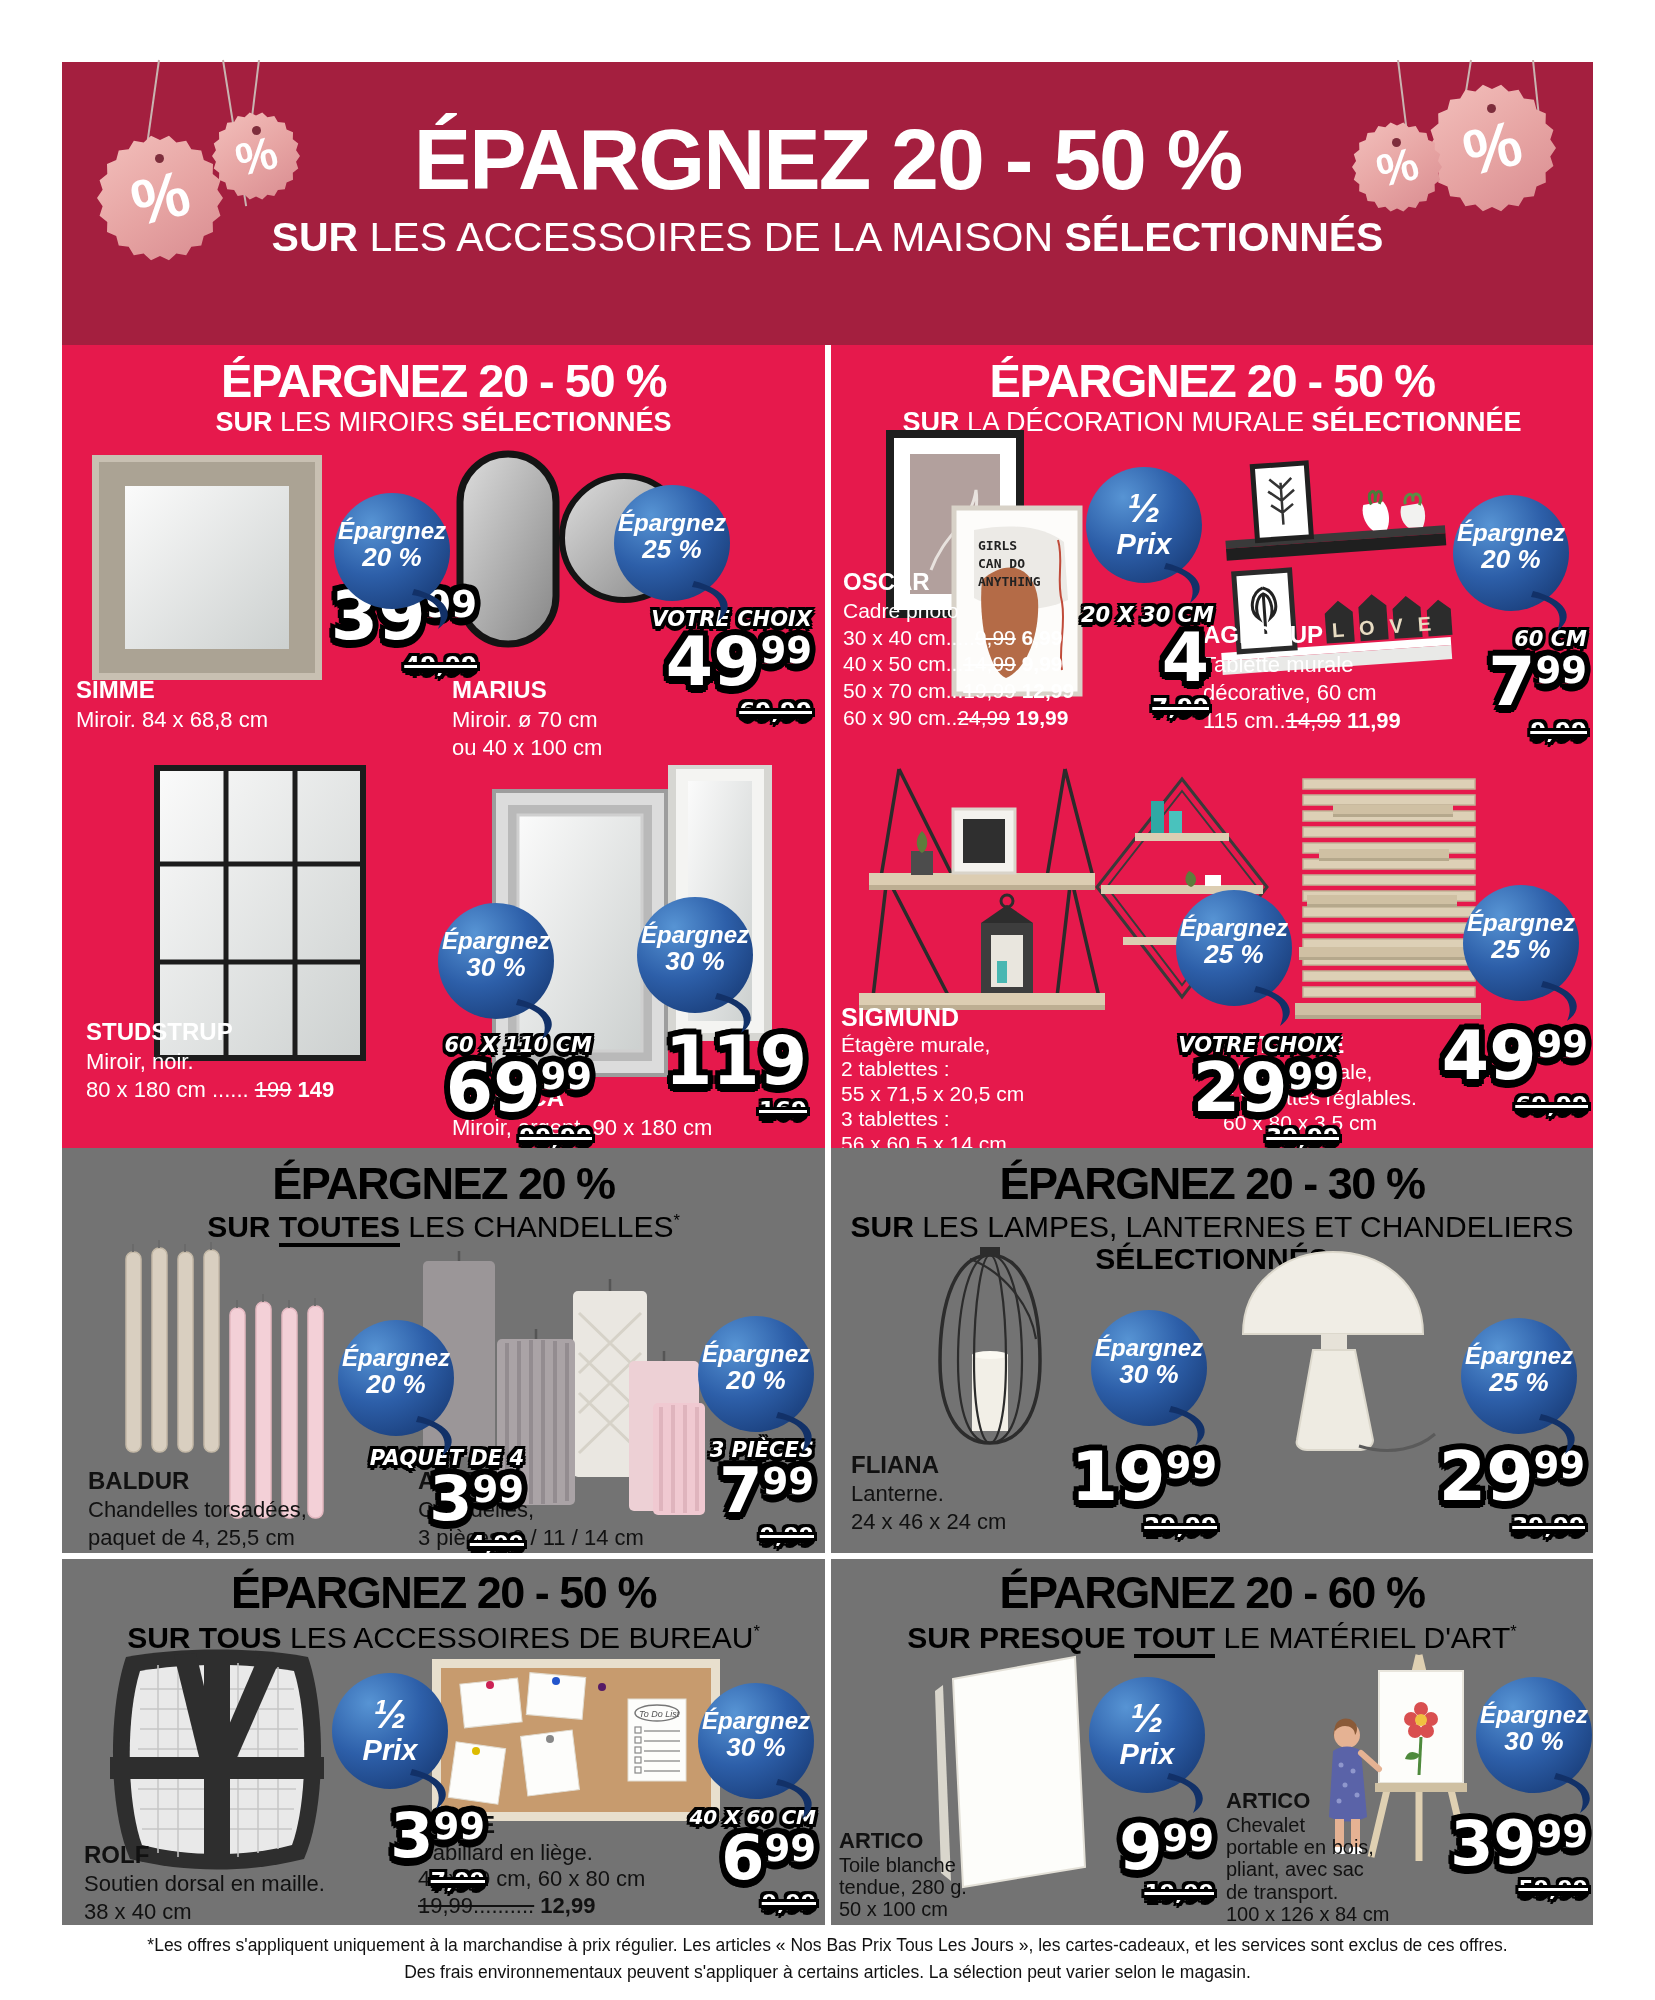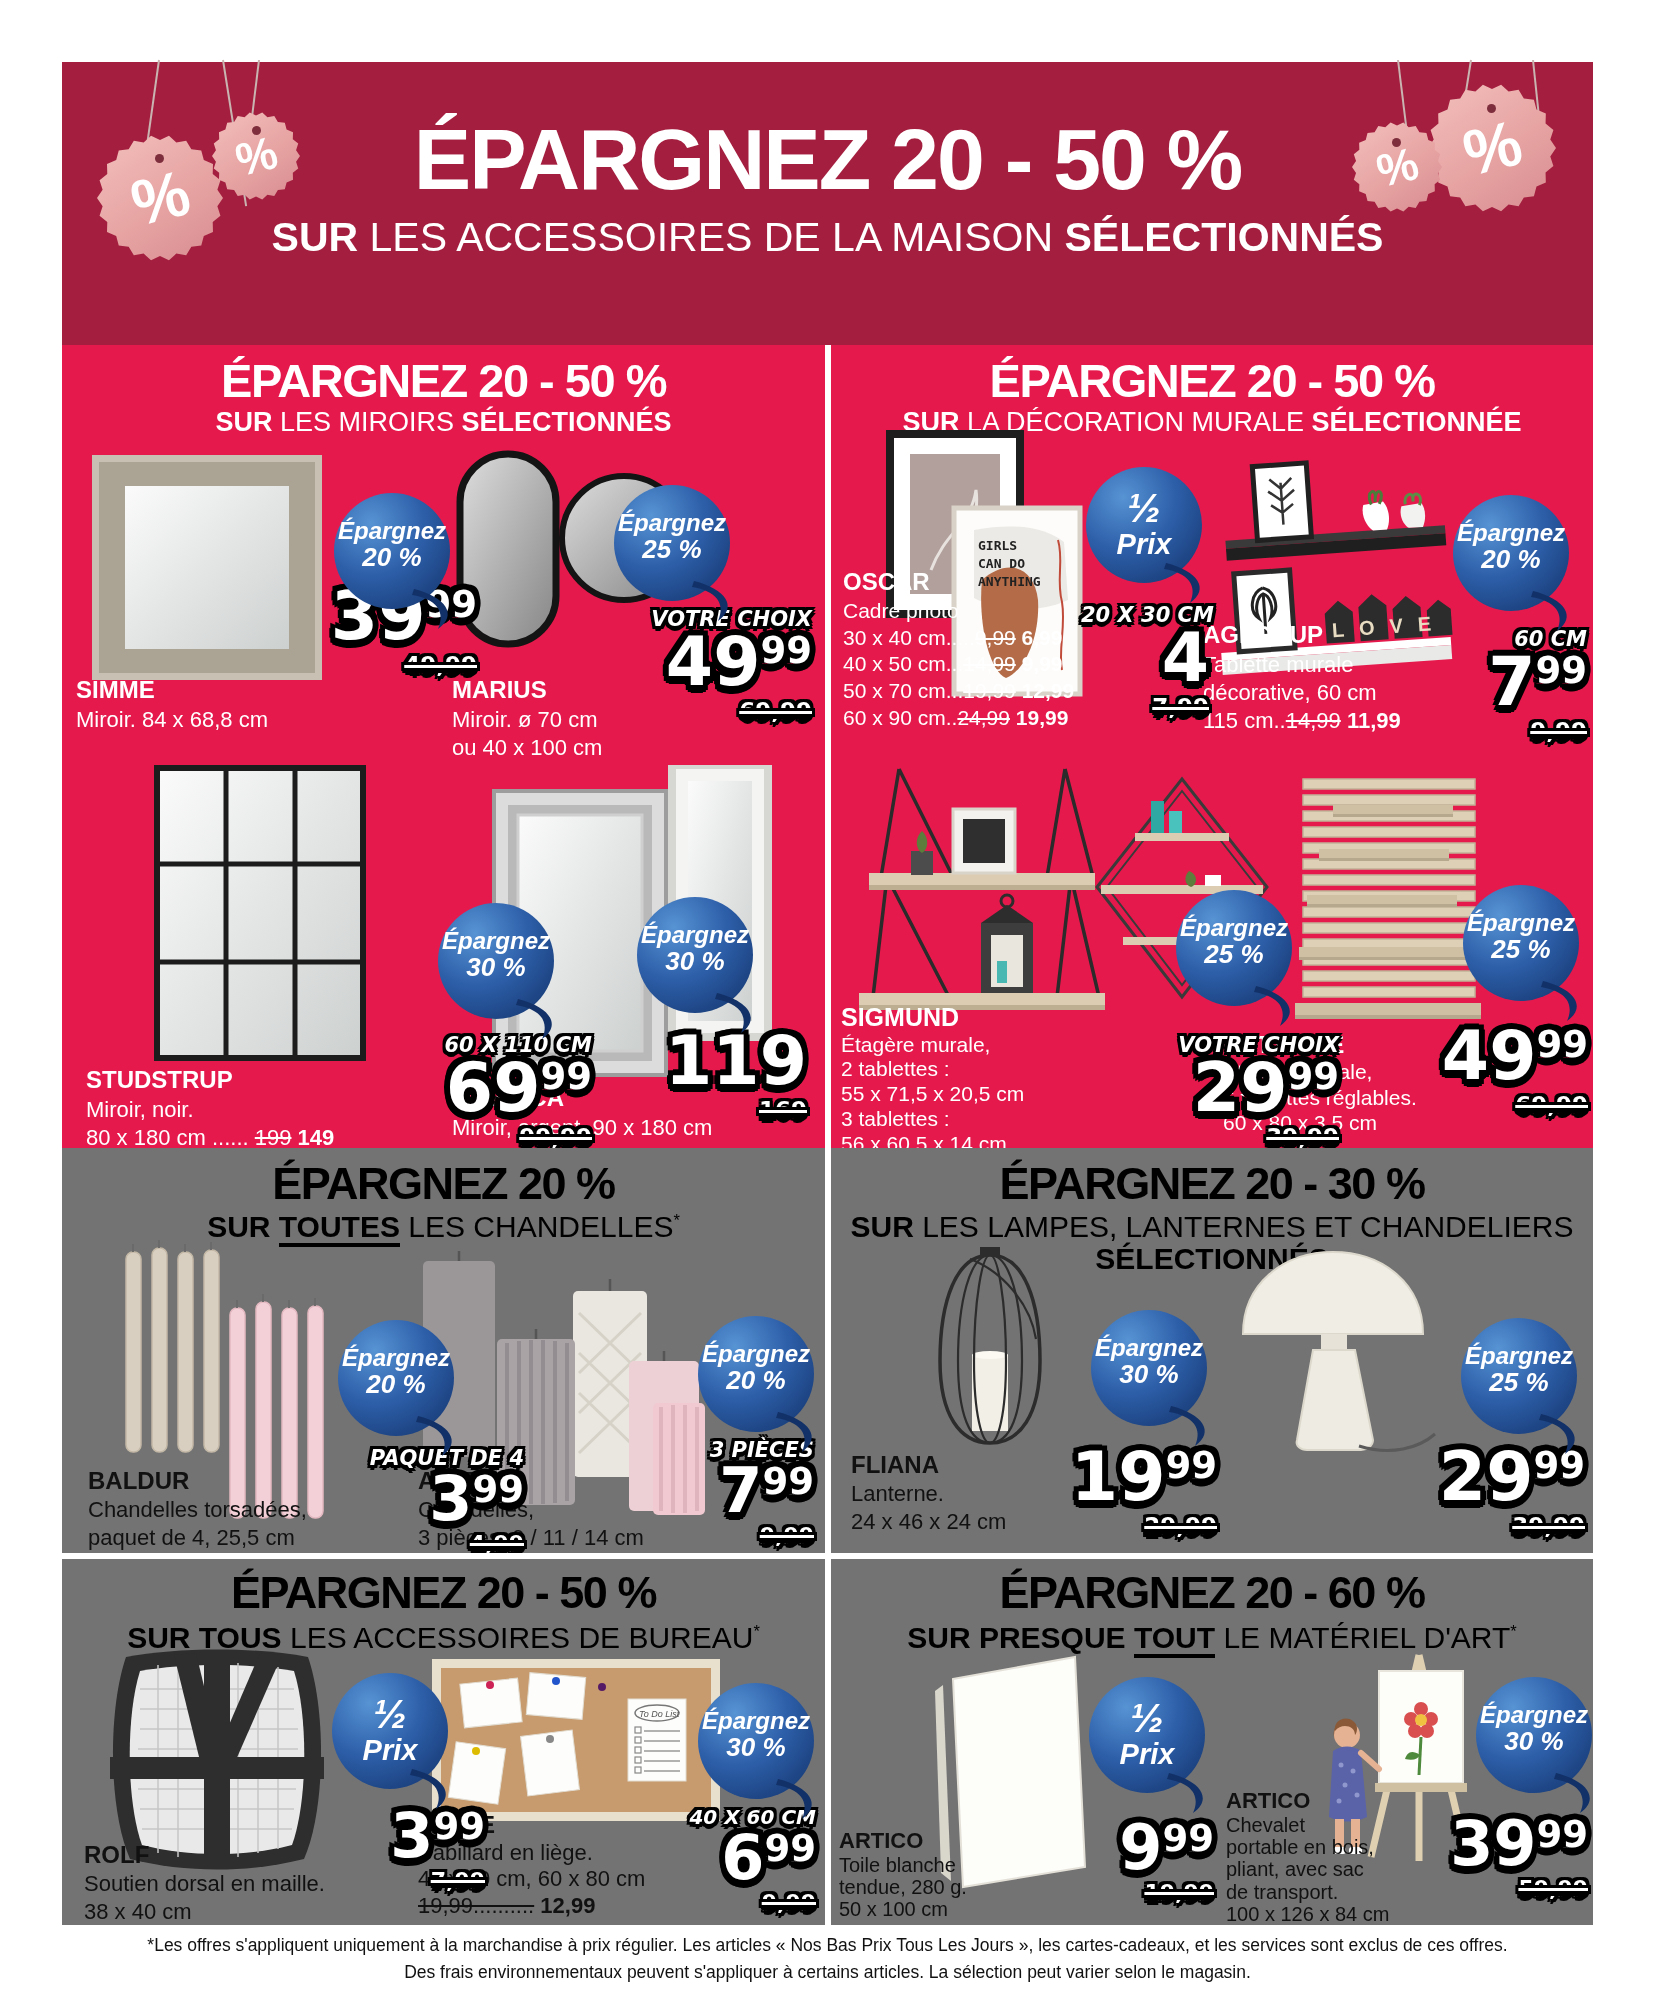--- a/index.html
+++ b/index.html
@@ -174,21 +174,21 @@
         </svg>
         <div class="badge" style="left:376px;top:558px;">
           <div class="btop">Épargnez</div>
           <div class="bval">30 %</div>
         </div>
         <div class="price" style="left:340px;top:688px;width:190px;">
           <div class="plabel">60 X 110 CM</div>
           <div class="pmain"><span class="pint">69</span><span class="pcents">99</span></div>
           <div class="pold">99,99</div>
         </div>
-        <div class="cap" style="left:24px;top:720px;width:300px;">
+        <div class="cap" style="left:24px;top:672px;width:300px;">
           <div class="nm">STUDSTRUP</div>
           <div class="ds">Miroir, noir.</div>
           <div class="ds"><span>80 x 180 cm ......</span> <s>199</s> <b>149</b></div>
         </div>
 
         <svg class="img" style="left:430px;top:420px;" width="280" height="312" viewBox="0 0 280 312">
           <rect x="180" y="0" width="96" height="272" fill="#f4f4f2" stroke="#d6d6d2" stroke-width="8"></rect>
           <rect x="196" y="16" width="64" height="240" fill="url(#g-mir)"></rect>
           <rect x="2" y="26" width="172" height="284" fill="#dcdcdc" stroke="#9d9d9d" stroke-width="4"></rect>
           <rect x="16" y="40" width="144" height="256" fill="#b9b9b9"></rect>

